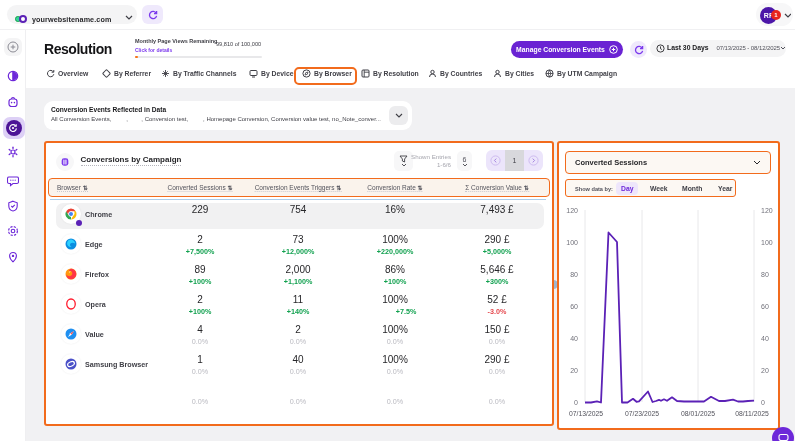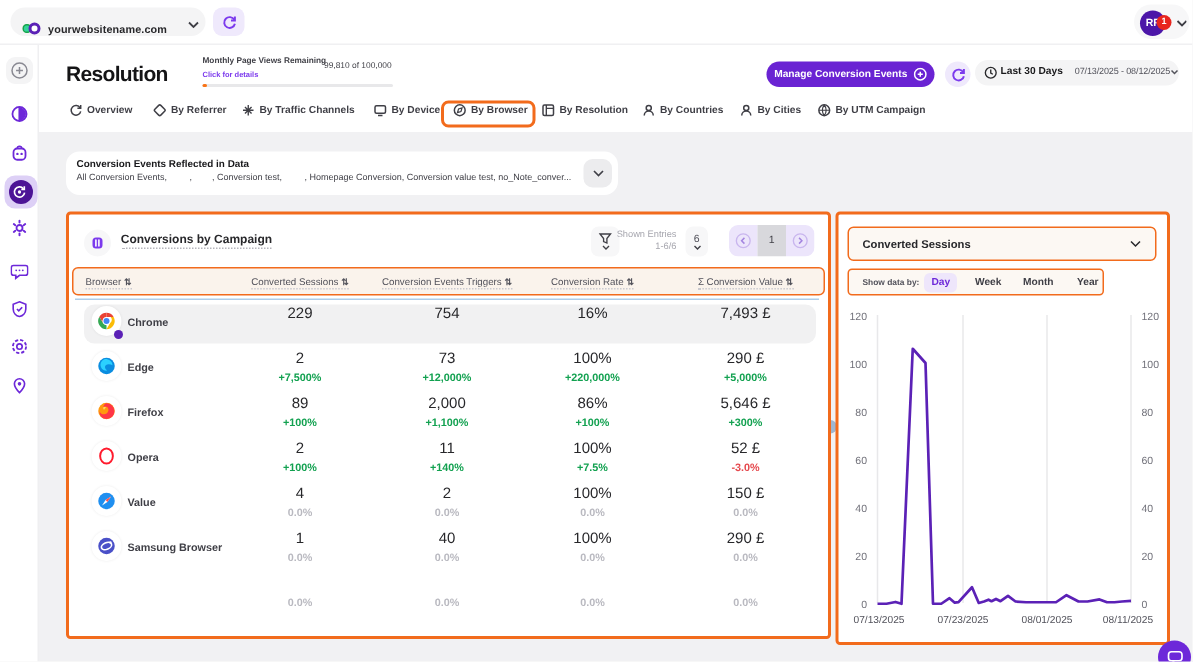--- a/index.html
+++ b/index.html
@@ -71,21 +71,21 @@
 .thc { transform:translateX(-50%); }
 
 
 .row { position:absolute; left:48px; width:502px; height:30px; }
 .rowbg::before { content:""; position:absolute; left:8px; top:4px; width:488px; height:25.5px; background:#f1f1f2; border-radius:7px; }
 .bicon { position:absolute; left:13px; top:5px; width:20px; height:20px; border-radius:50%; background:#fff; box-shadow:0 0 2px rgba(0,0,0,.08); display:flex; align-items:center; justify-content:center; }
 .row.rowbg .bicon { background:#fff; }
 .bname { position:absolute; left:36px; top:11px; font-size:7.2px; font-weight:bold; color:#3f3f46; }
 .v1 { position:absolute; top:5px; font-size:10px; color:#27272a; transform:translateX(-50%); }
 .v2 { position:absolute; top:15.5px; font-size:7.2px; font-weight:bold; color:#12a150; transform:translateX(-50%);margin-top:32px; }
-.v2.zero { color:#b9b9c0; font-weight:bold; }
+.v2.zero { color:#b9b9c0; font-weight:normal; }
 .v2.neg { color:#e5484d; }
 .pdot { position:absolute; left:27.5px; top:21px; width:6px; height:6px; border-radius:50%; background:#5b21b6; }
 
 
 #rcard { left:557px; top:141px; width:223px; height:289px; background:#fff; border:2px solid #f26b1c; border-radius:3px; }
 #rselect { left:565px; top:151px; width:206px; height:23px; background:#fcf8f3; border:1.5px solid #f26b1c; border-radius:4px; display:flex; align-items:center; justify-content:space-between; padding:0 9px; }
 #rselect .txt { font-size:7.5px; font-weight:bold; color:#27272a; }
 #rshow { left:565px; top:179px; width:171px; height:18px; background:#fcf8f3; border:1.5px solid #f26b1c; border-radius:3px; font-size:6.8px; color:#3f3f46; white-space:nowrap; }
 #rshow .lbl { position:absolute; left:9px; top:5.5px; font-weight:bold; color:#52525b; font-size:5.6px; }
 #rshow .day { position:absolute; left:50px; top:2px; background:#eee6fb; color:#6d28d9; font-weight:bold; border-radius:4px; padding:3px 5px; }
@@ -354,21 +354,21 @@
         <path d="M12 1.5 C18.5 1.5 22.5 7 22.5 12 C22.5 18.5 17.5 22.5 12 22.5 C6 22.5 2.5 18 2.8 12.5 C4.5 16.5 9.5 17.5 12.5 15 C15.5 12.5 15 8.5 12.8 6.8 C10.8 5.2 8.5 6 7.6 7.2 C8.2 3.8 10 1.5 12 1.5Z" fill="#ff3647"></path>
         <path d="M7.6 7.2 C9 6.4 10.6 6.6 11.8 7.6 C10.4 8 9.4 9 9 10.4 C8 9.6 7.4 8.4 7.6 7.2Z" fill="#ffd567"></path>
       </svg>
     </span>
     <span class="bname" style="left:37px">Firefox</span>
     <span class="v1" style="left:152px">89</span>
     <span class="v2 " style="left:152px">+100%</span>
     <span class="v1" style="left:250px">2,000</span>
     <span class="v2 " style="left:250px">+140%</span>
     <span class="v1" style="left:347px">86%</span>
-    <span class="v2 " style="left:347px">+7.5%</span>
+    <span class="v2 " style="left:358px">+7.5%</span>
     <span class="v1" style="left:449px">5,646 £</span>
     <span class="v2 neg" style="left:449px">-3.0%</span>
   </div>
 <div class="row " style="top:289px">
     <span class="bicon">
       <svg width="12" height="12" viewBox="0 0 24 24">
         <ellipse cx="12" cy="12" rx="8.5" ry="10" fill="none" stroke="#ff1b2d" stroke-width="2.6"></ellipse>
       </svg>
     </span>
     <span class="bname" style="left:37px">Opera</span>

